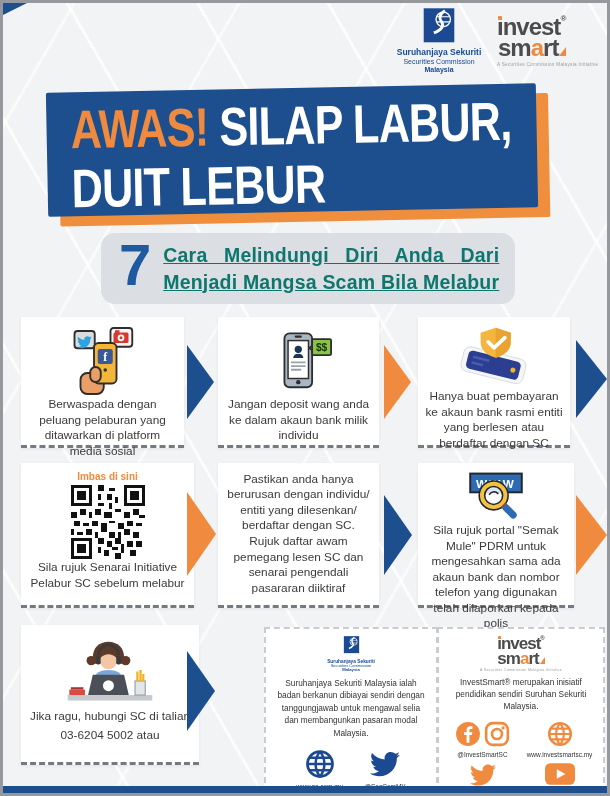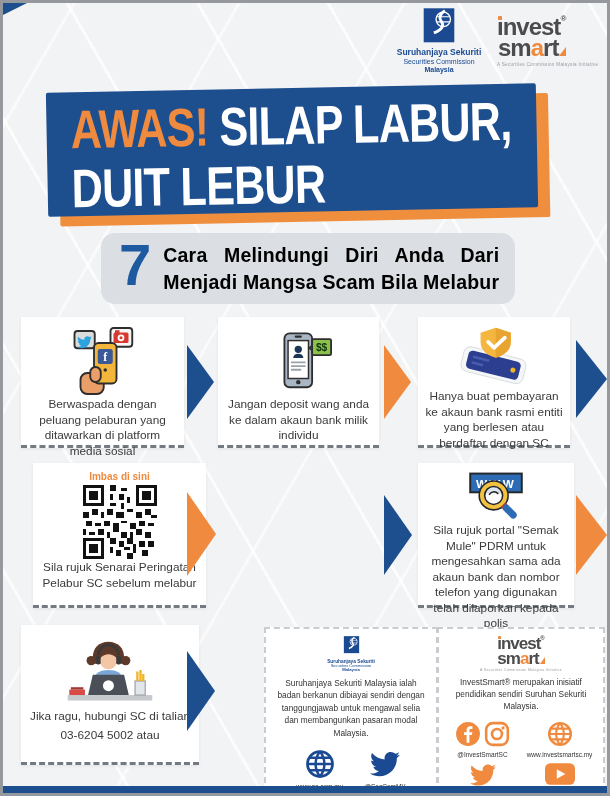--- a/index.html
+++ b/index.html
@@ -44,30 +44,30 @@
     box-shadow:12px 10px 0 #ef8f3e;transform:rotate(-1.1deg);border-radius:2px;}
   .banner-in{padding:8px 0 0 30px;transform:scaleX(.8);transform-origin:left top;white-space:nowrap;}
   .bline{font-size:54px;font-weight:bold;letter-spacing:-1px;line-height:1.1;color:#ffffff;}
   .bline .hl{color:#f08a3e;}
 
   
   .subheader{position:absolute;left:98px;top:230px;width:414px;height:71px;background:#dbdee2;
     border-radius:14px;display:flex;align-items:center;box-sizing:border-box;}
   .num7{font-size:58px;font-weight:bold;color:#1e5aa0;margin:0 12px 8px 18px;line-height:1;}
   .sub-lines{width:336px;}
-  .sub-line{font-size:19.5px;font-weight:bold;color:#000000;line-height:1.38;
-    text-align:justify;text-align-last:justify;letter-spacing:.2px;}
+  .sub-line{font-size:19.5px;font-weight:bold;color:#0f766e;line-height:1.38;
+    text-align:justify;text-align-last:justify;letter-spacing:.2px;text-decoration:underline;}
 
   
   .card{position:absolute;background:#fff;border-bottom:3px dashed #737a82;
     box-shadow:0 1px 3px rgba(0,0,0,.07);box-sizing:border-box;text-align:center;padding:8px 7px;}
   .c1{left:18px;top:314px;width:163px;height:131px;}
   .c2{left:215px;top:314px;width:161px;height:131px;}
   .c3{left:415px;top:314px;width:152px;height:131px;}
-  .c4{left:18px;top:460px;width:173px;height:145px;margin-left:12px;}
+  .c4{left:18px;top:460px;width:173px;height:145px;}
   .c5{left:215px;top:460px;width:161px;height:145px;display:flex;flex-direction:column;justify-content:center;}
   .c6{left:415px;top:460px;width:156px;height:145px;}
   .c7{left:18px;top:622px;width:178px;height:140px;}
   .ctext{font-size:11.8px;color:#3a3a3c;line-height:1.32;}
   .c7 .ctext{line-height:1.65;}
   .scan-label{font-size:10px;font-weight:bold;color:#f08a3e;margin-bottom:2px;}
   .icwrap{display:flex;justify-content:center;align-items:center;}
 
   
   .arr{position:absolute;width:0;height:0;border-style:solid;border-color:transparent;}
@@ -204,23 +204,27 @@
     <div class="scan-label">Imbas di sini</div>
     <div class="icwrap" style="height:76px;">
       <svg width="74" height="74" viewBox="0 0 25 25" shape-rendering="crispEdges">
         <rect width="25" height="25" fill="#fff"></rect>
         <path fill="#111" d="M0 0h7v7H0zM18 0h7v7h-7zM0 18h7v7H0z"></path>
         <path fill="#fff" d="M1 1h5v5H1zM19 1h5v5h-5zM1 19h5v5H1z"></path>
         <path fill="#111" d="M2 2h3v3H2zM20 2h3v3h-3zM2 20h3v3H2z"></path>
         <path fill="#111" d="M9 0h2v2H9zM13 1h2v1h-2zM9 3h1v2H9zM12 3h2v2h-2zM15 4h1v2h-1zM9 6h2v1H9zM13 6h1v2h-1zM0 9h2v2H0zM3 8h2v2H3zM6 9h1v2H6zM8 8h2v2H8zM11 9h3v2h-3zM15 8h2v1h-2zM18 9h2v2h-2zM21 8h2v2h-2zM23 10h2v1h-2zM1 12h2v2H1zM4 13h2v1H4zM7 12h2v2H7zM10 13h2v2h-2zM13 12h2v1h-2zM16 13h2v2h-2zM19 12h2v2h-2zM22 13h2v1h-2zM0 15h1v2H0zM2 16h2v1H2zM5 15h2v2H5zM8 16h1v2H8zM10 15h2v1h-2zM13 16h2v2h-2zM16 16h1v2h-1zM18 15h2v2h-2zM21 16h2v2h-2zM9 18h2v2H9zM12 19h2v2h-2zM15 18h2v2h-2zM9 21h1v2H9zM11 22h2v2h-2zM14 21h2v1h-2zM17 20h1v3h-1zM19 19h2v2h-2zM22 19h2v2h-2zM20 22h2v2h-2zM15 23h2v2h-2z"></path>
       </svg>
     </div>
-    <div class="ctext">Sila rujuk Senarai Peringatan Pelabur SC sebelum melabur</div>
-  </div>
-
+    <div class="ctext">Sila rujuk Senarai Initiative Pelabur SC sebelum melabur</div>
+  </div>
+
+  <div class="card c5">
+    <div class="ctext">Pastikan anda hanya berurusan dengan individu/ entiti yang dilesenkan/ berdaftar dengan SC.</div>
+    <div class="ctext">Rujuk daftar awam pemegang lesen SC dan senarai pengendali pasararan diiktiraf</div>
+  </div>
 
   <div class="card c6">
     <div class="icwrap" style="height:52px;">
       <svg width="90" height="50" viewBox="0 0 110 64">
         <rect x="22" y="2" width="66" height="24" fill="#2d6cb4" stroke="#23272b" stroke-width="2.5"></rect>
         <text x="55" y="20" text-anchor="middle" font-size="15" font-weight="bold" fill="#fff" letter-spacing="3">WWW</text>
         <circle cx="52" cy="30" r="15" fill="#fdfdfd" fill-opacity="0.85" stroke="#f2c23e" stroke-width="6"></circle>
         <circle cx="52" cy="30" r="18.5" fill="none" stroke="#23272b" stroke-width="2"></circle>
         <circle cx="52" cy="30" r="11.5" fill="none" stroke="#23272b" stroke-width="2"></circle>
         <path d="M46 29q6-7 12-1" stroke="#23272b" stroke-width="2" fill="none"></path>

